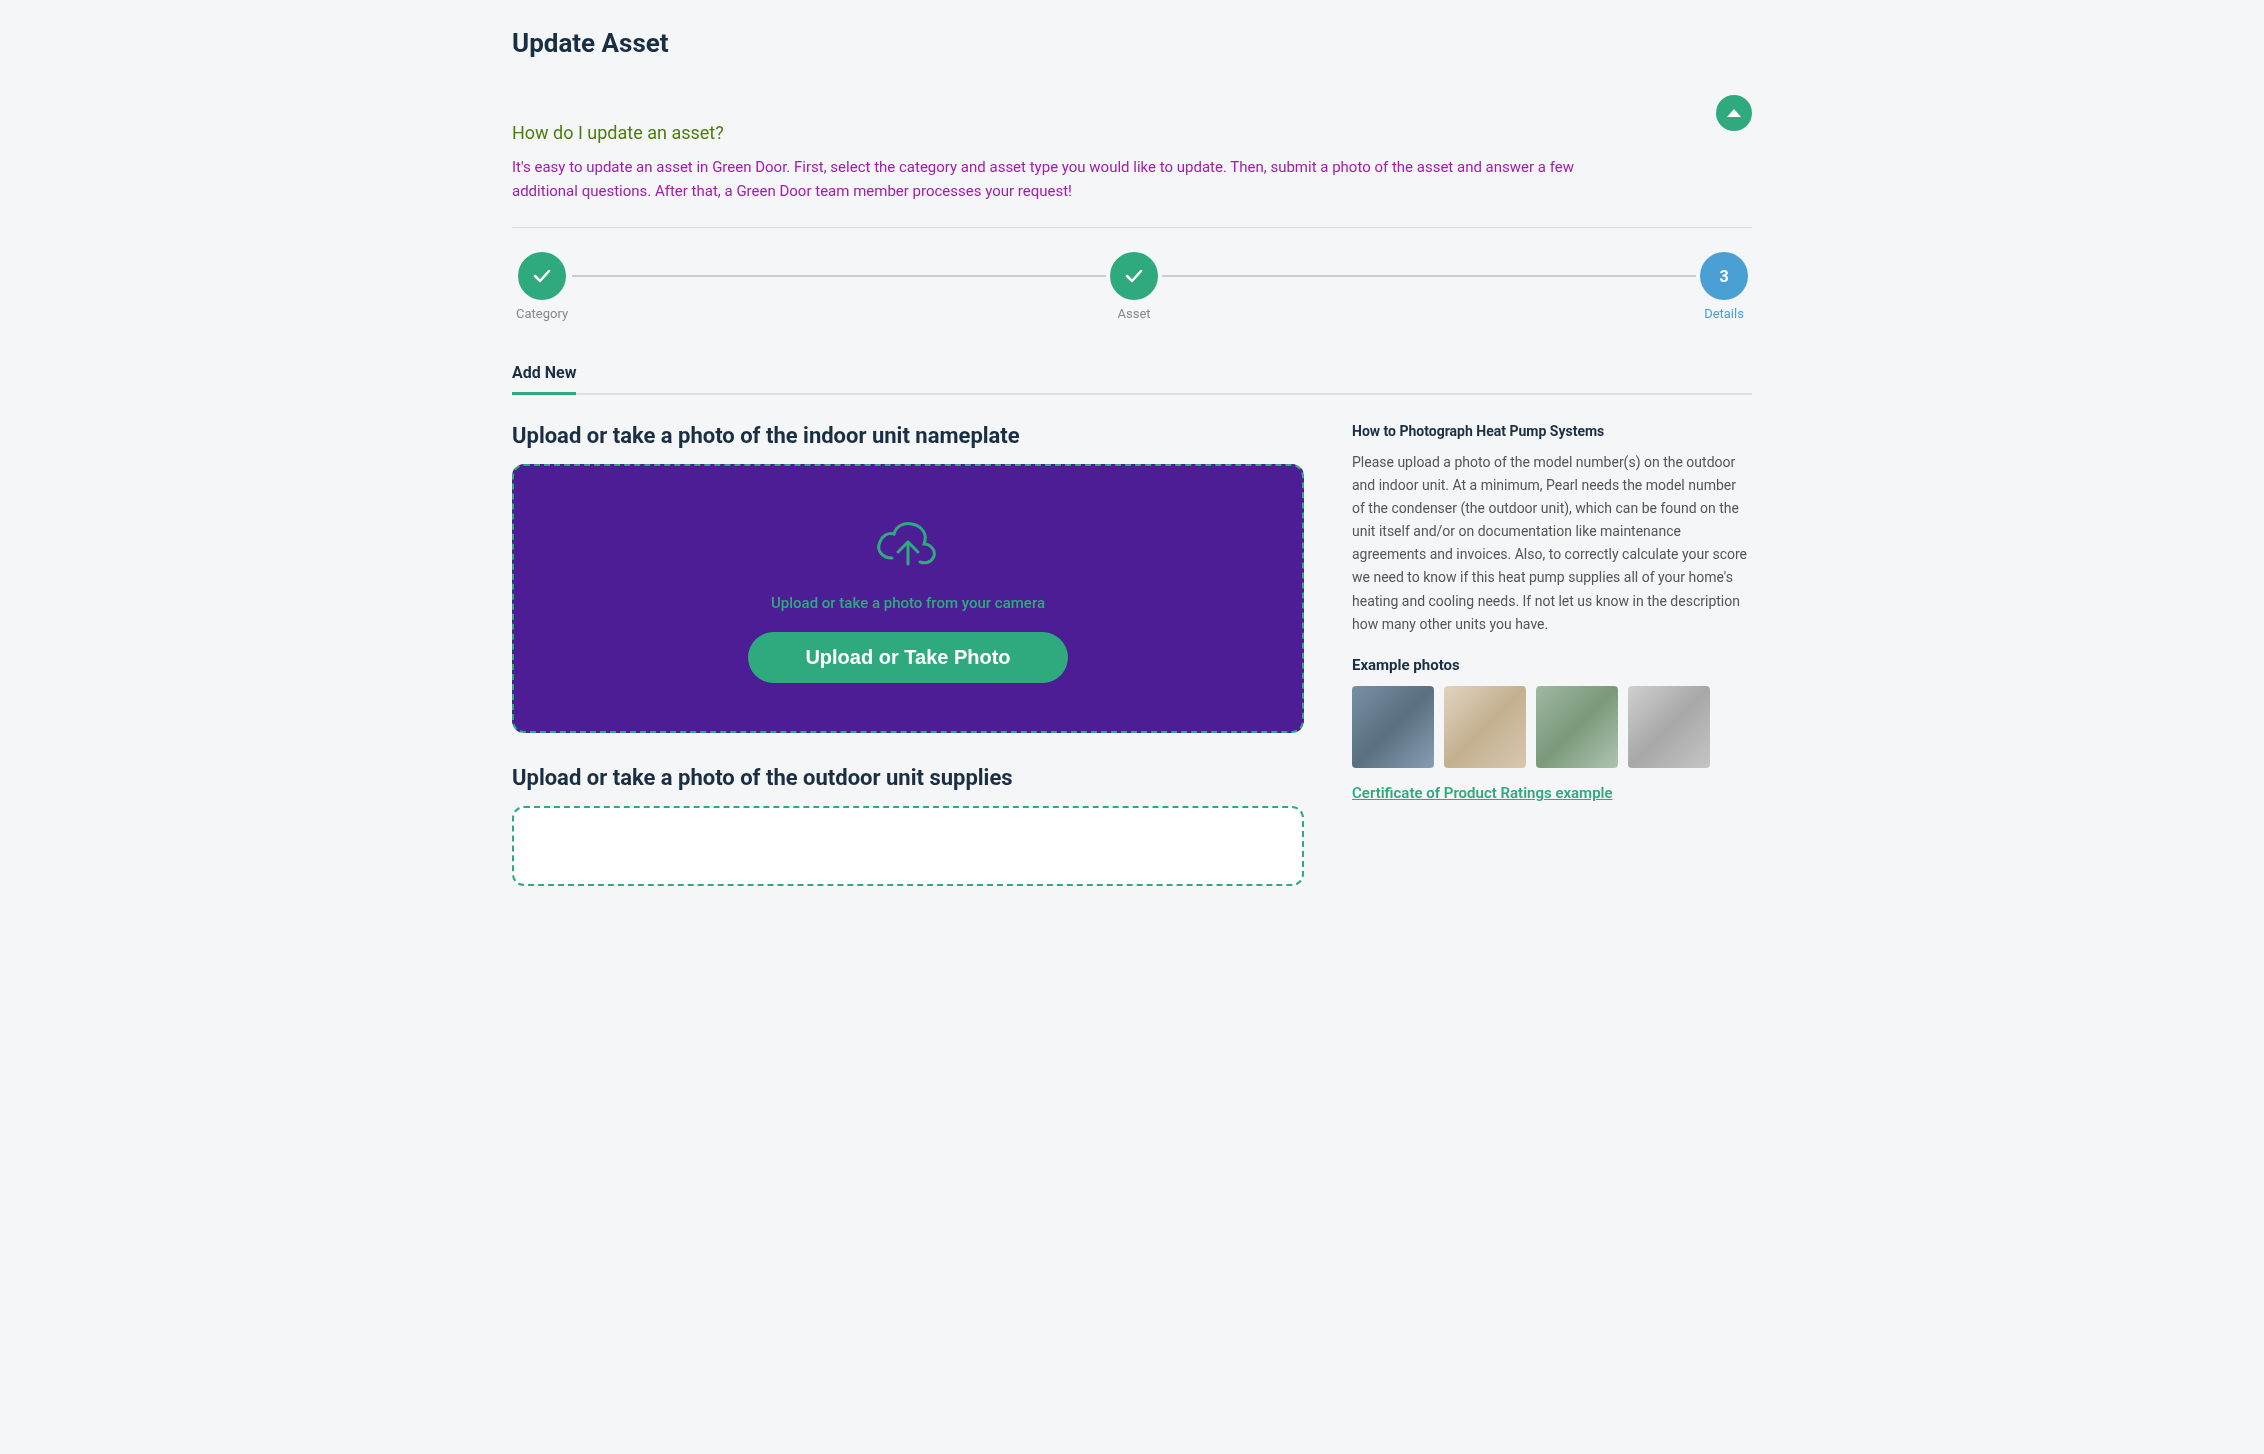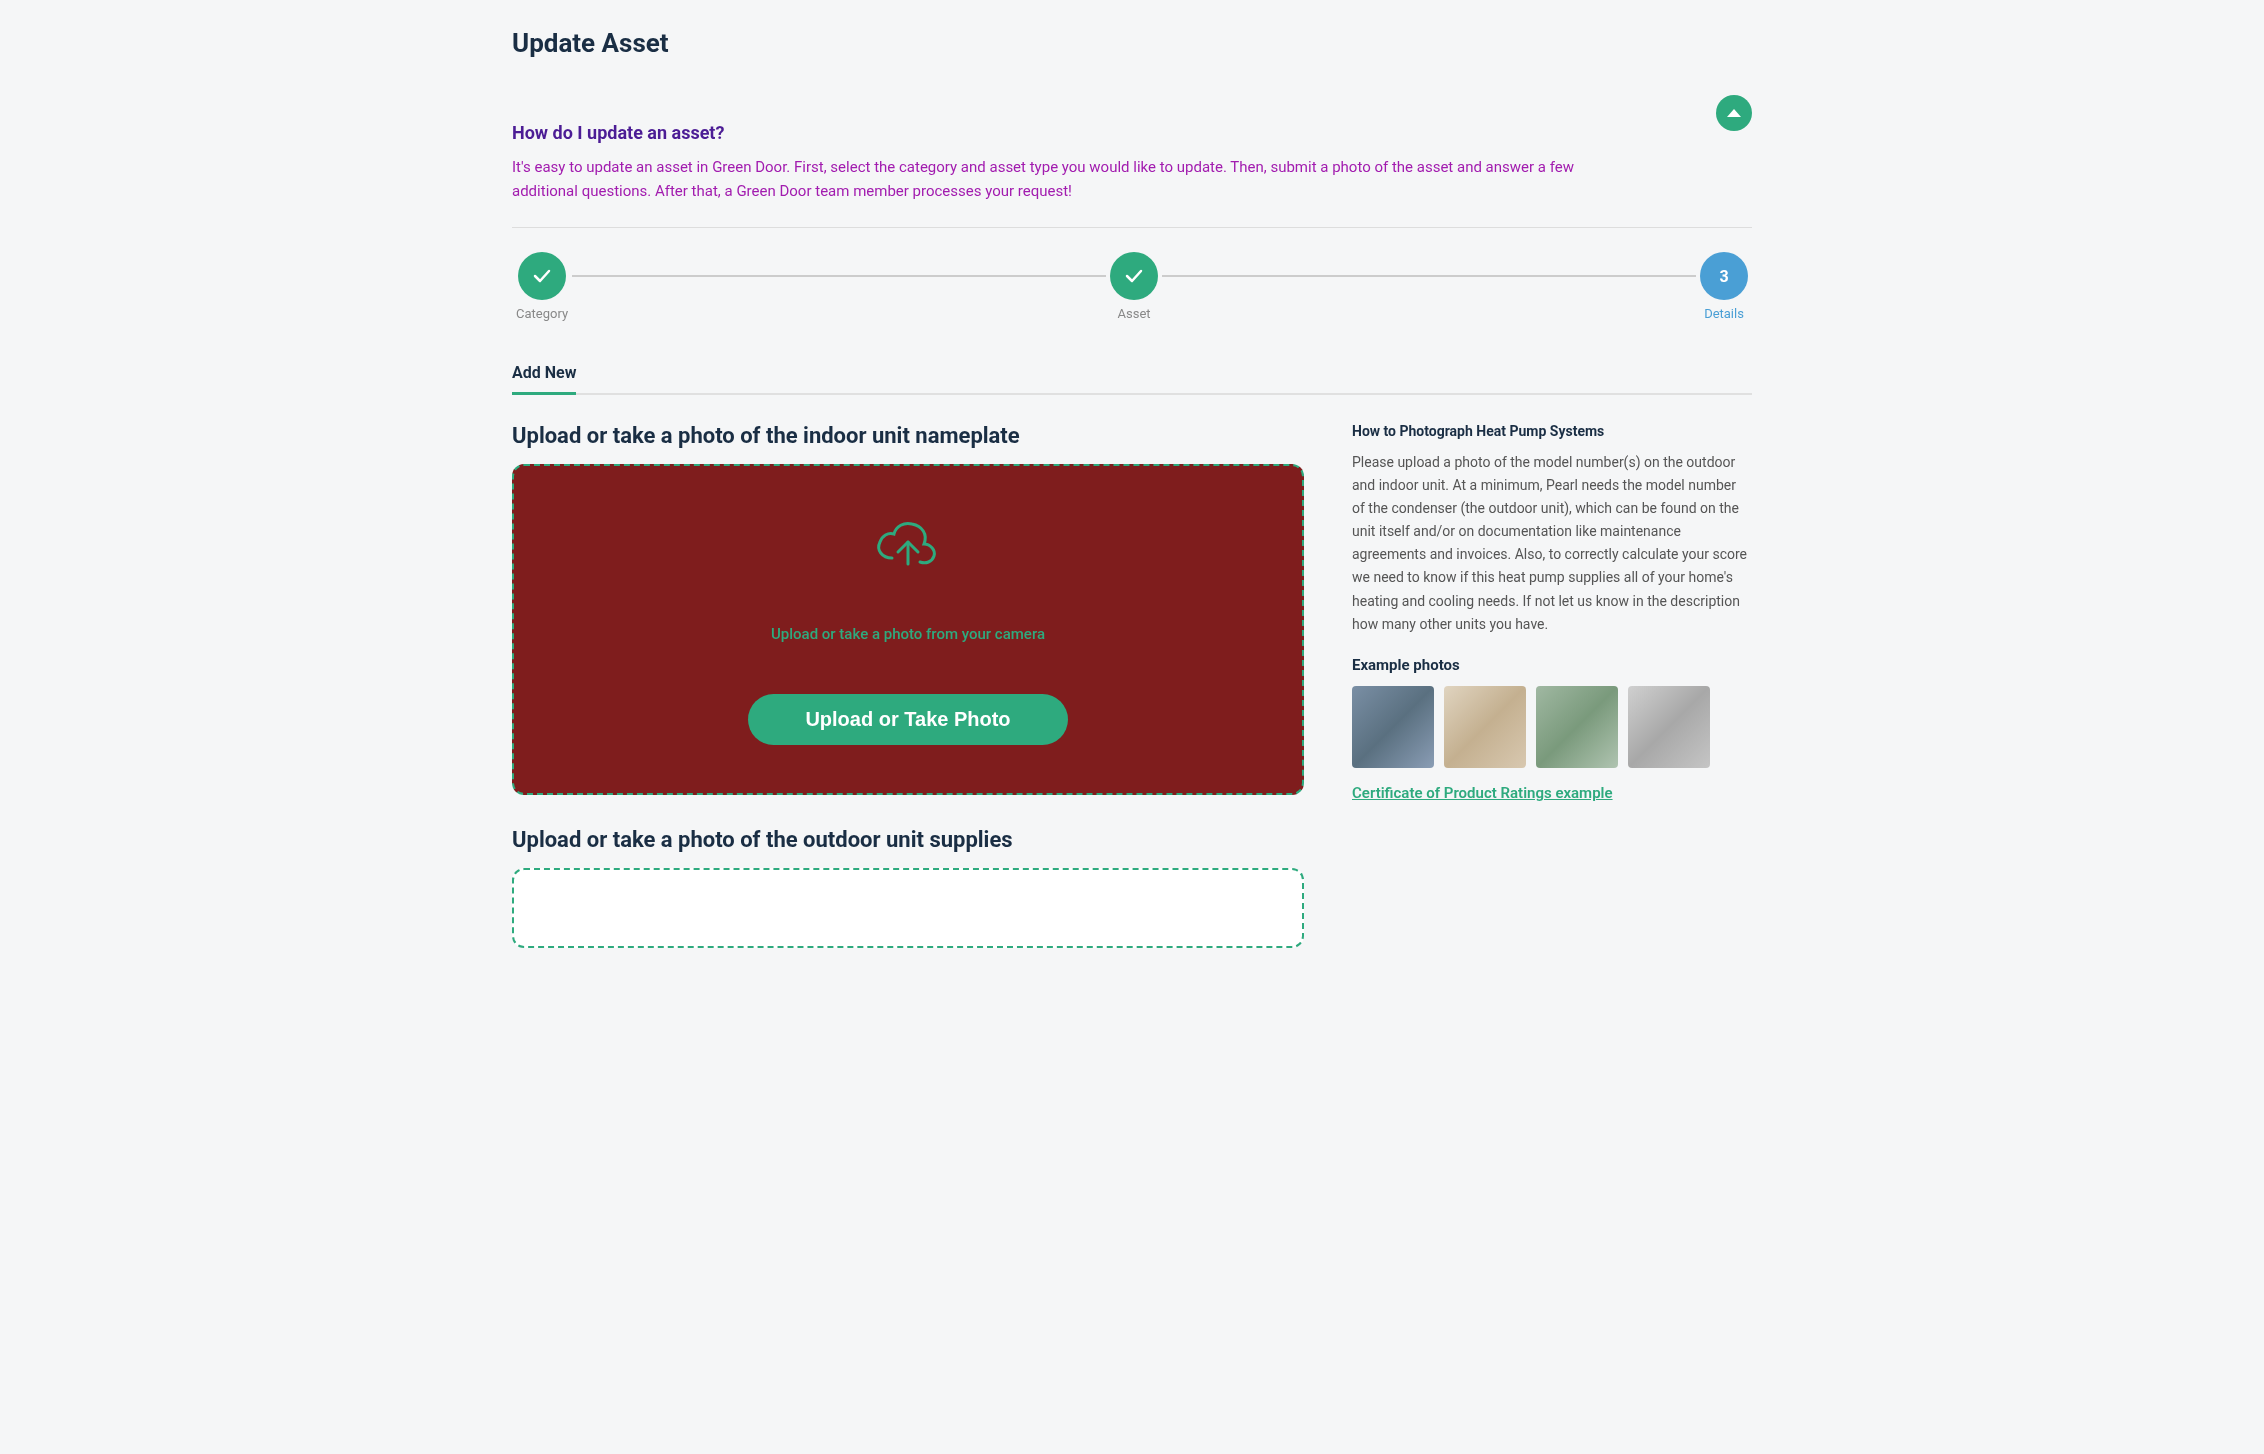--- a/index.html
+++ b/index.html
@@ -24,22 +24,22 @@
       margin-bottom: 24px;
     }
     .faq-header {
       display: flex;
       justify-content: space-between;
       align-items: center;
       margin-bottom: 12px;
     }
     .faq-question {
       font-size: 18px;
-      font-weight: 700;
-      color: #4c1d95;
+      font-weight: 400;
+      color: #4d7c0f;
       margin-top: 40px;
     }
     .faq-toggle {
       width: 36px;
       height: 36px;
       background: #2eaa7e;
       border-radius: 50%;
       display: flex;
       align-items: center;
       justify-content: center;
@@ -144,24 +144,23 @@
       margin-bottom: 16px;
     }
     .upload-dropzone {
       border: 2px dashed #2eaa7e;
       border-radius: 12px;
       padding: 48px 32px;
       display: flex;
       flex-direction: column;
       align-items: center;
       justify-content: center;
-      background: #7f1d1d;
+      background: #4c1d95;
       margin-bottom: 32px;
       cursor: pointer;
-      gap: 31px;
     }
     .upload-icon {
       color: #2eaa7e;
       margin-bottom: 16px;
     }
     .upload-text {
       color: #2eaa7e;
       font-size: 15px;
       margin-bottom: 20px;
       font-weight: 500;

